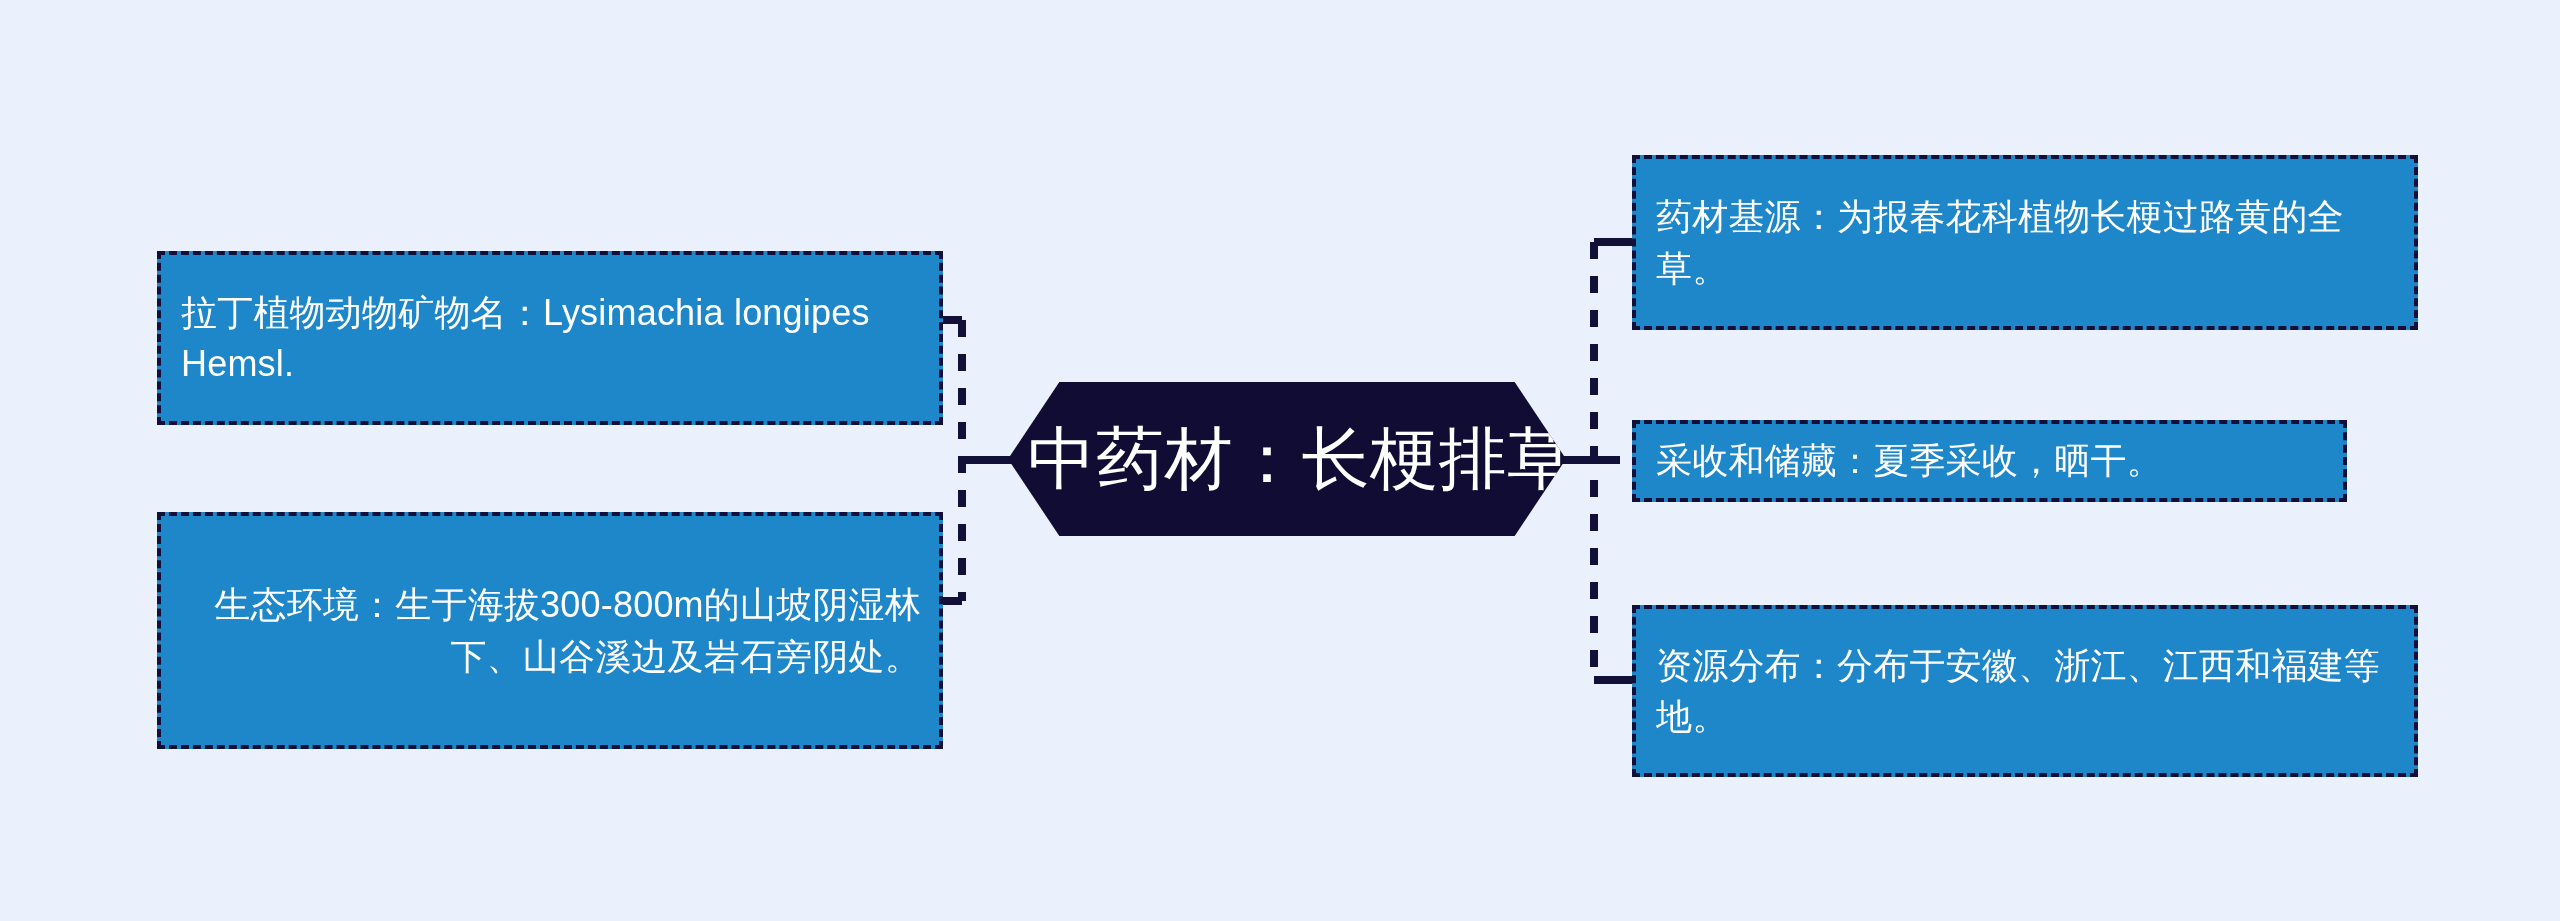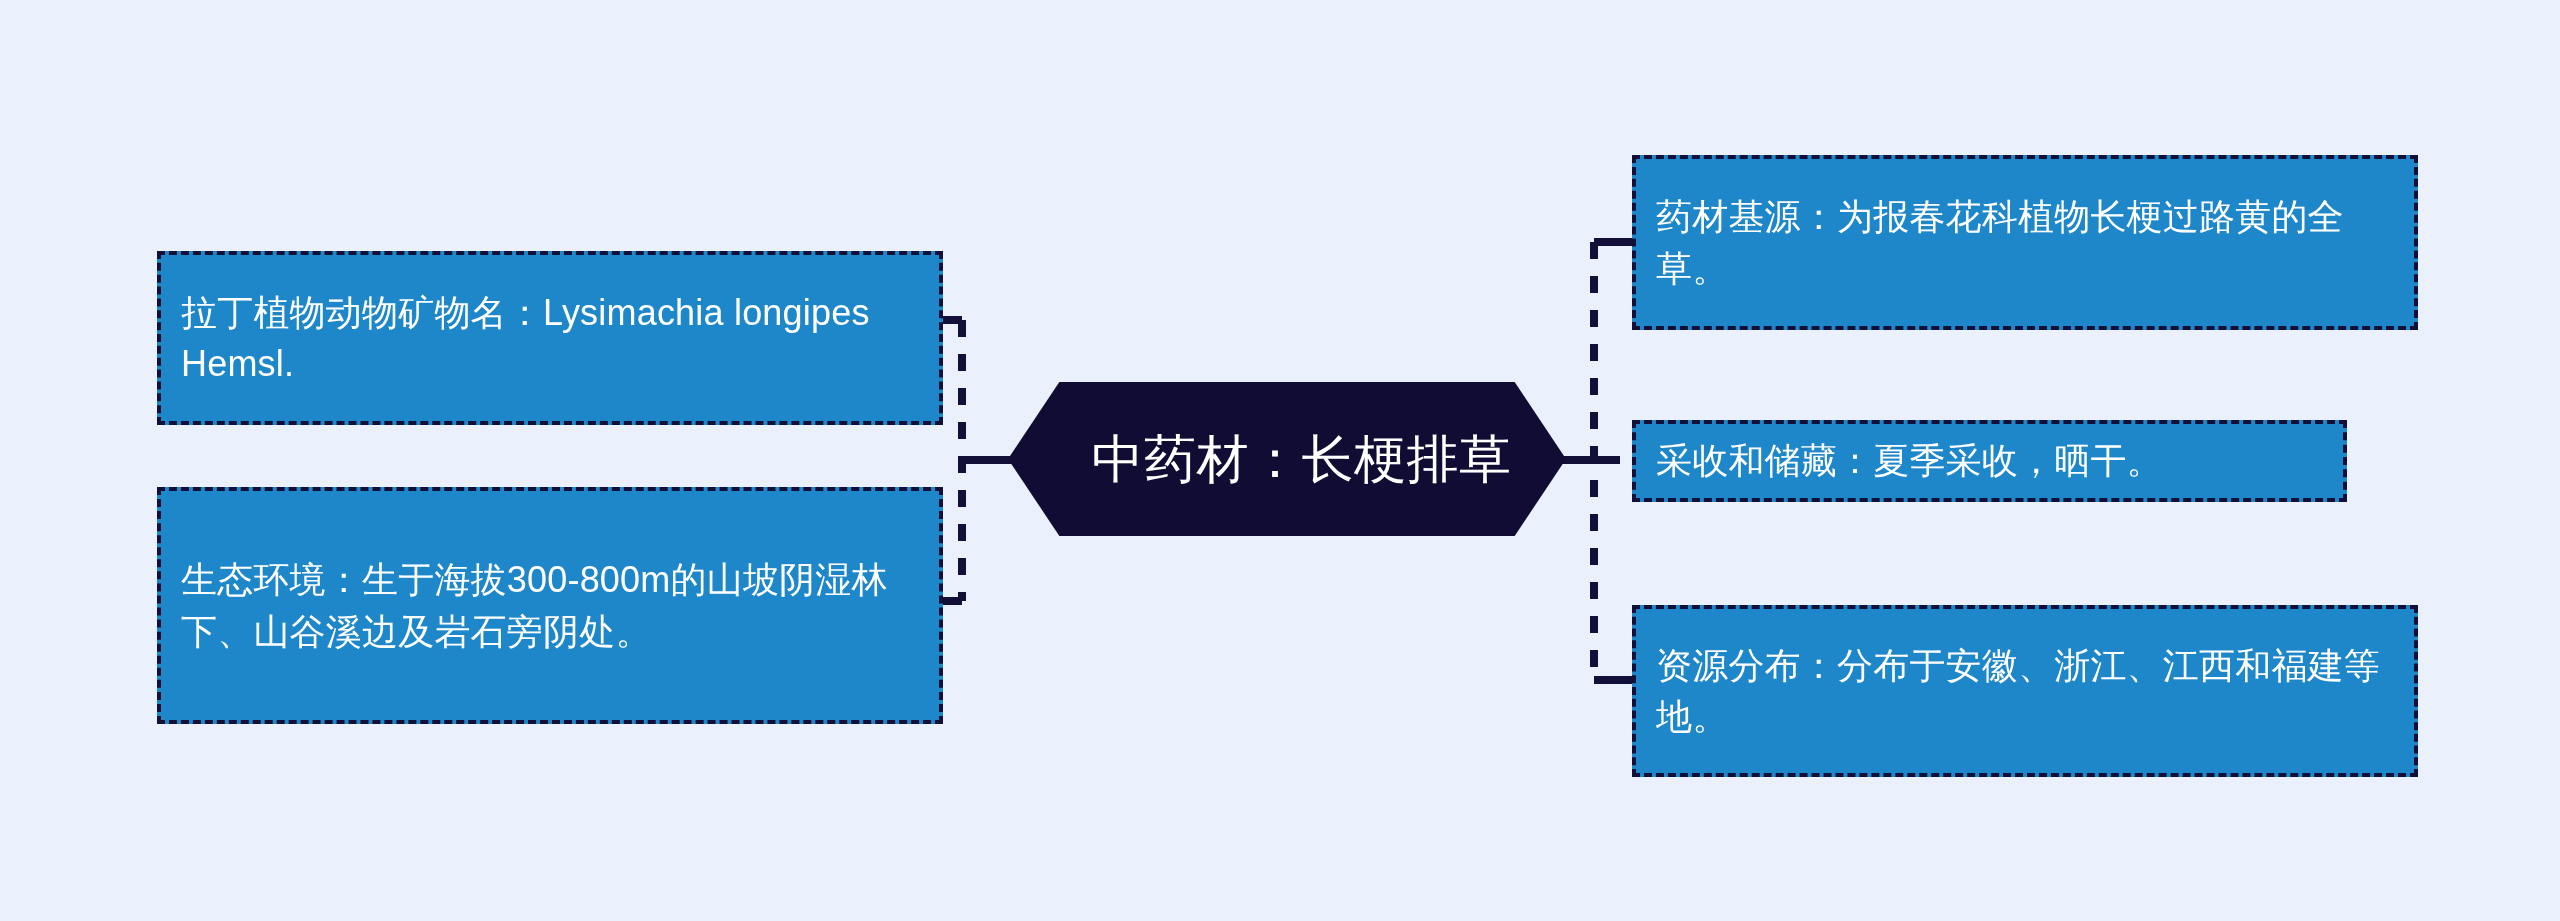--- a/index.html
+++ b/index.html
@@ -43,21 +43,21 @@
     -webkit-clip-path: polygon(9.2% 0%, 90.8% 0%, 100% 50%, 90.8% 100%, 9.2% 100%, 0% 50%);
     clip-path: polygon(9.2% 0%, 90.8% 0%, 100% 50%, 90.8% 100%, 9.2% 100%, 0% 50%);
     display: flex;
     align-items: center;
     justify-content: center;
     box-sizing: border-box;
     padding: 0 46px;
   }
   .hex-label {
     color: #ffffff;
-    font-size: 52px;
+    font-size: 68px;
     line-height: 1.05;
     letter-spacing: 0.5px;
     white-space: nowrap;
     text-align: center;
     margin-left: 29px;
   }
 
   
   .leaf {
     position: absolute;
@@ -71,21 +71,21 @@
   .leaf-text {
     color: #ffffff;
     font-size: 36px;
     line-height: 1.42;
     letter-spacing: 0.2px;
     word-break: break-word;
   }
 
   
   #leaf-latin-name   { left: 157px;  top: 251px; width: 786px; height: 174px; }
-  #leaf-ecology      { left: 157px;  top: 487px; width: 786px; height: 237px; }
+  #leaf-ecology      { left: 157px;  top: 512px; width: 786px; height: 237px; text-align: right; }
   #leaf-source       { left: 1632px; top: 155px; width: 786px; height: 175px; }
   #leaf-harvest      { left: 1632px; top: 420px; width: 715px; height: 82px;  }
   #leaf-distribution { left: 1632px; top: 605px; width: 786px; height: 172px; justify-content: flex-end; }
 </style>
 </head>
 <body>
 
 <div id="canvas">
 
   <svg id="connectors" viewBox="0 0 2560 921" width="2560" height="921" xmlns="http://www.w3.org/2000/svg">

